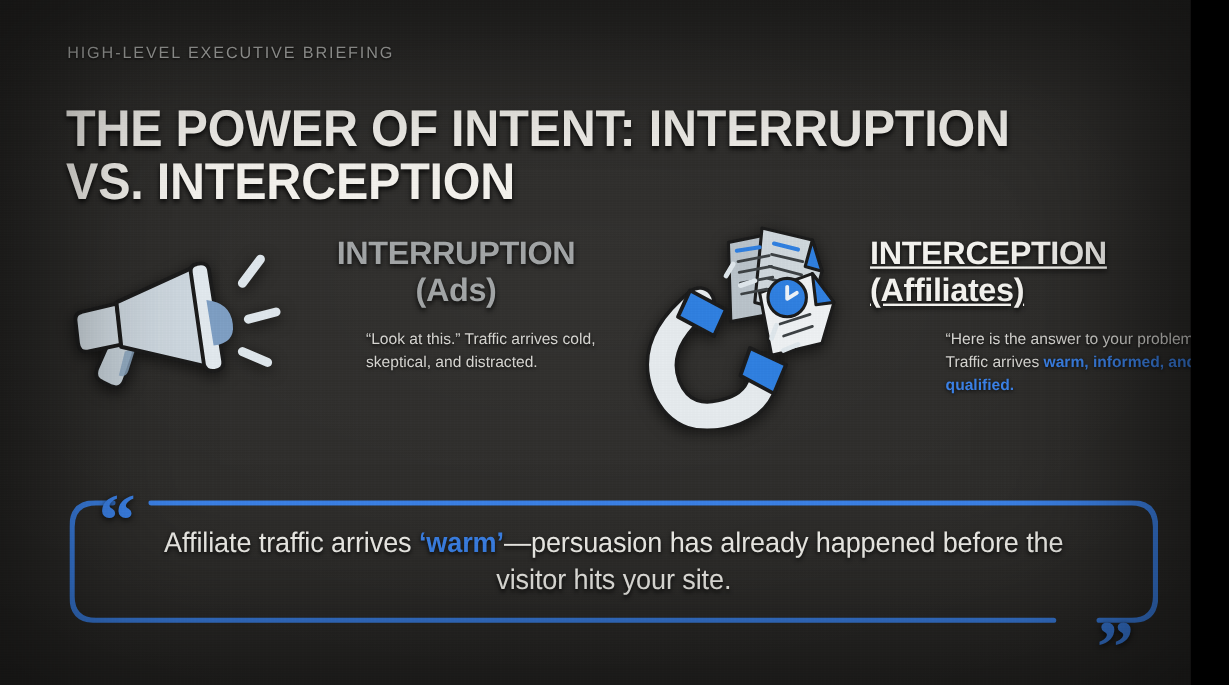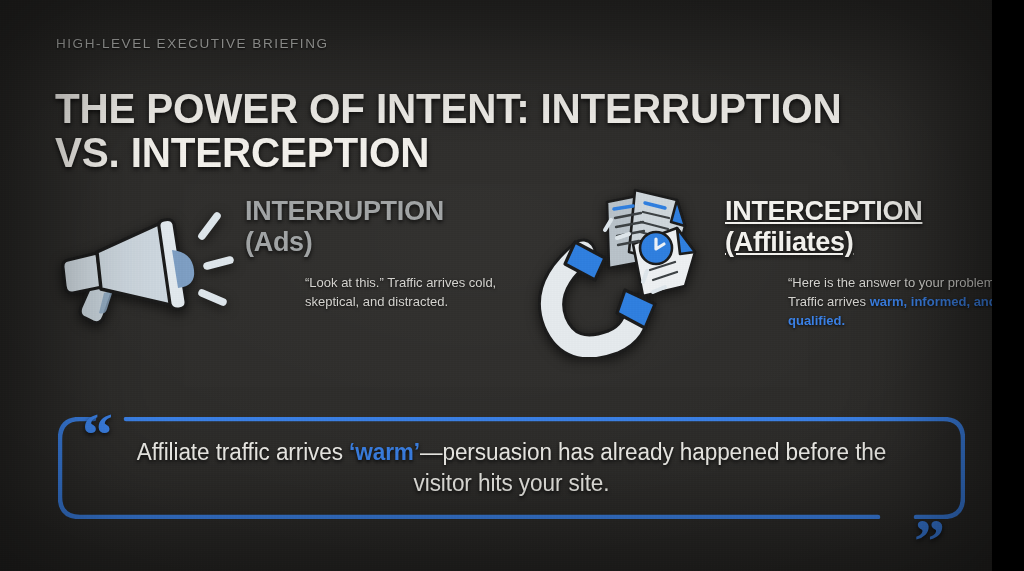--- a/index.html
+++ b/index.html
@@ -75,21 +75,21 @@
 
   .col-head {
     position: absolute;
     font-size: 27px;
     line-height: 1.16;
     font-weight: 700;
     letter-spacing: -0.3px;
     text-shadow: 0 2px 4px rgba(0,0,0,0.8);
     white-space: pre-line;
   }
-  .col.left  .col-head { left: 185px; top: 6px;  color: #a2a5a6; width: 270px; }
+  .col.left  .col-head { left: 185px; top: 6px;  color: #a2a5a6; width: 270px; text-align: center; }
   .col.right .col-head { left: 200px; top: 6px;  color: #f4f3ef; width: 260px; text-decoration: underline; }
 
   .col-body {
     position: absolute;
     font-size: 13px;
     line-height: 1.45;
     font-weight: 400;
     color: #d6d5d1;
     text-shadow: 0 1px 3px rgba(0,0,0,0.8);
   }

